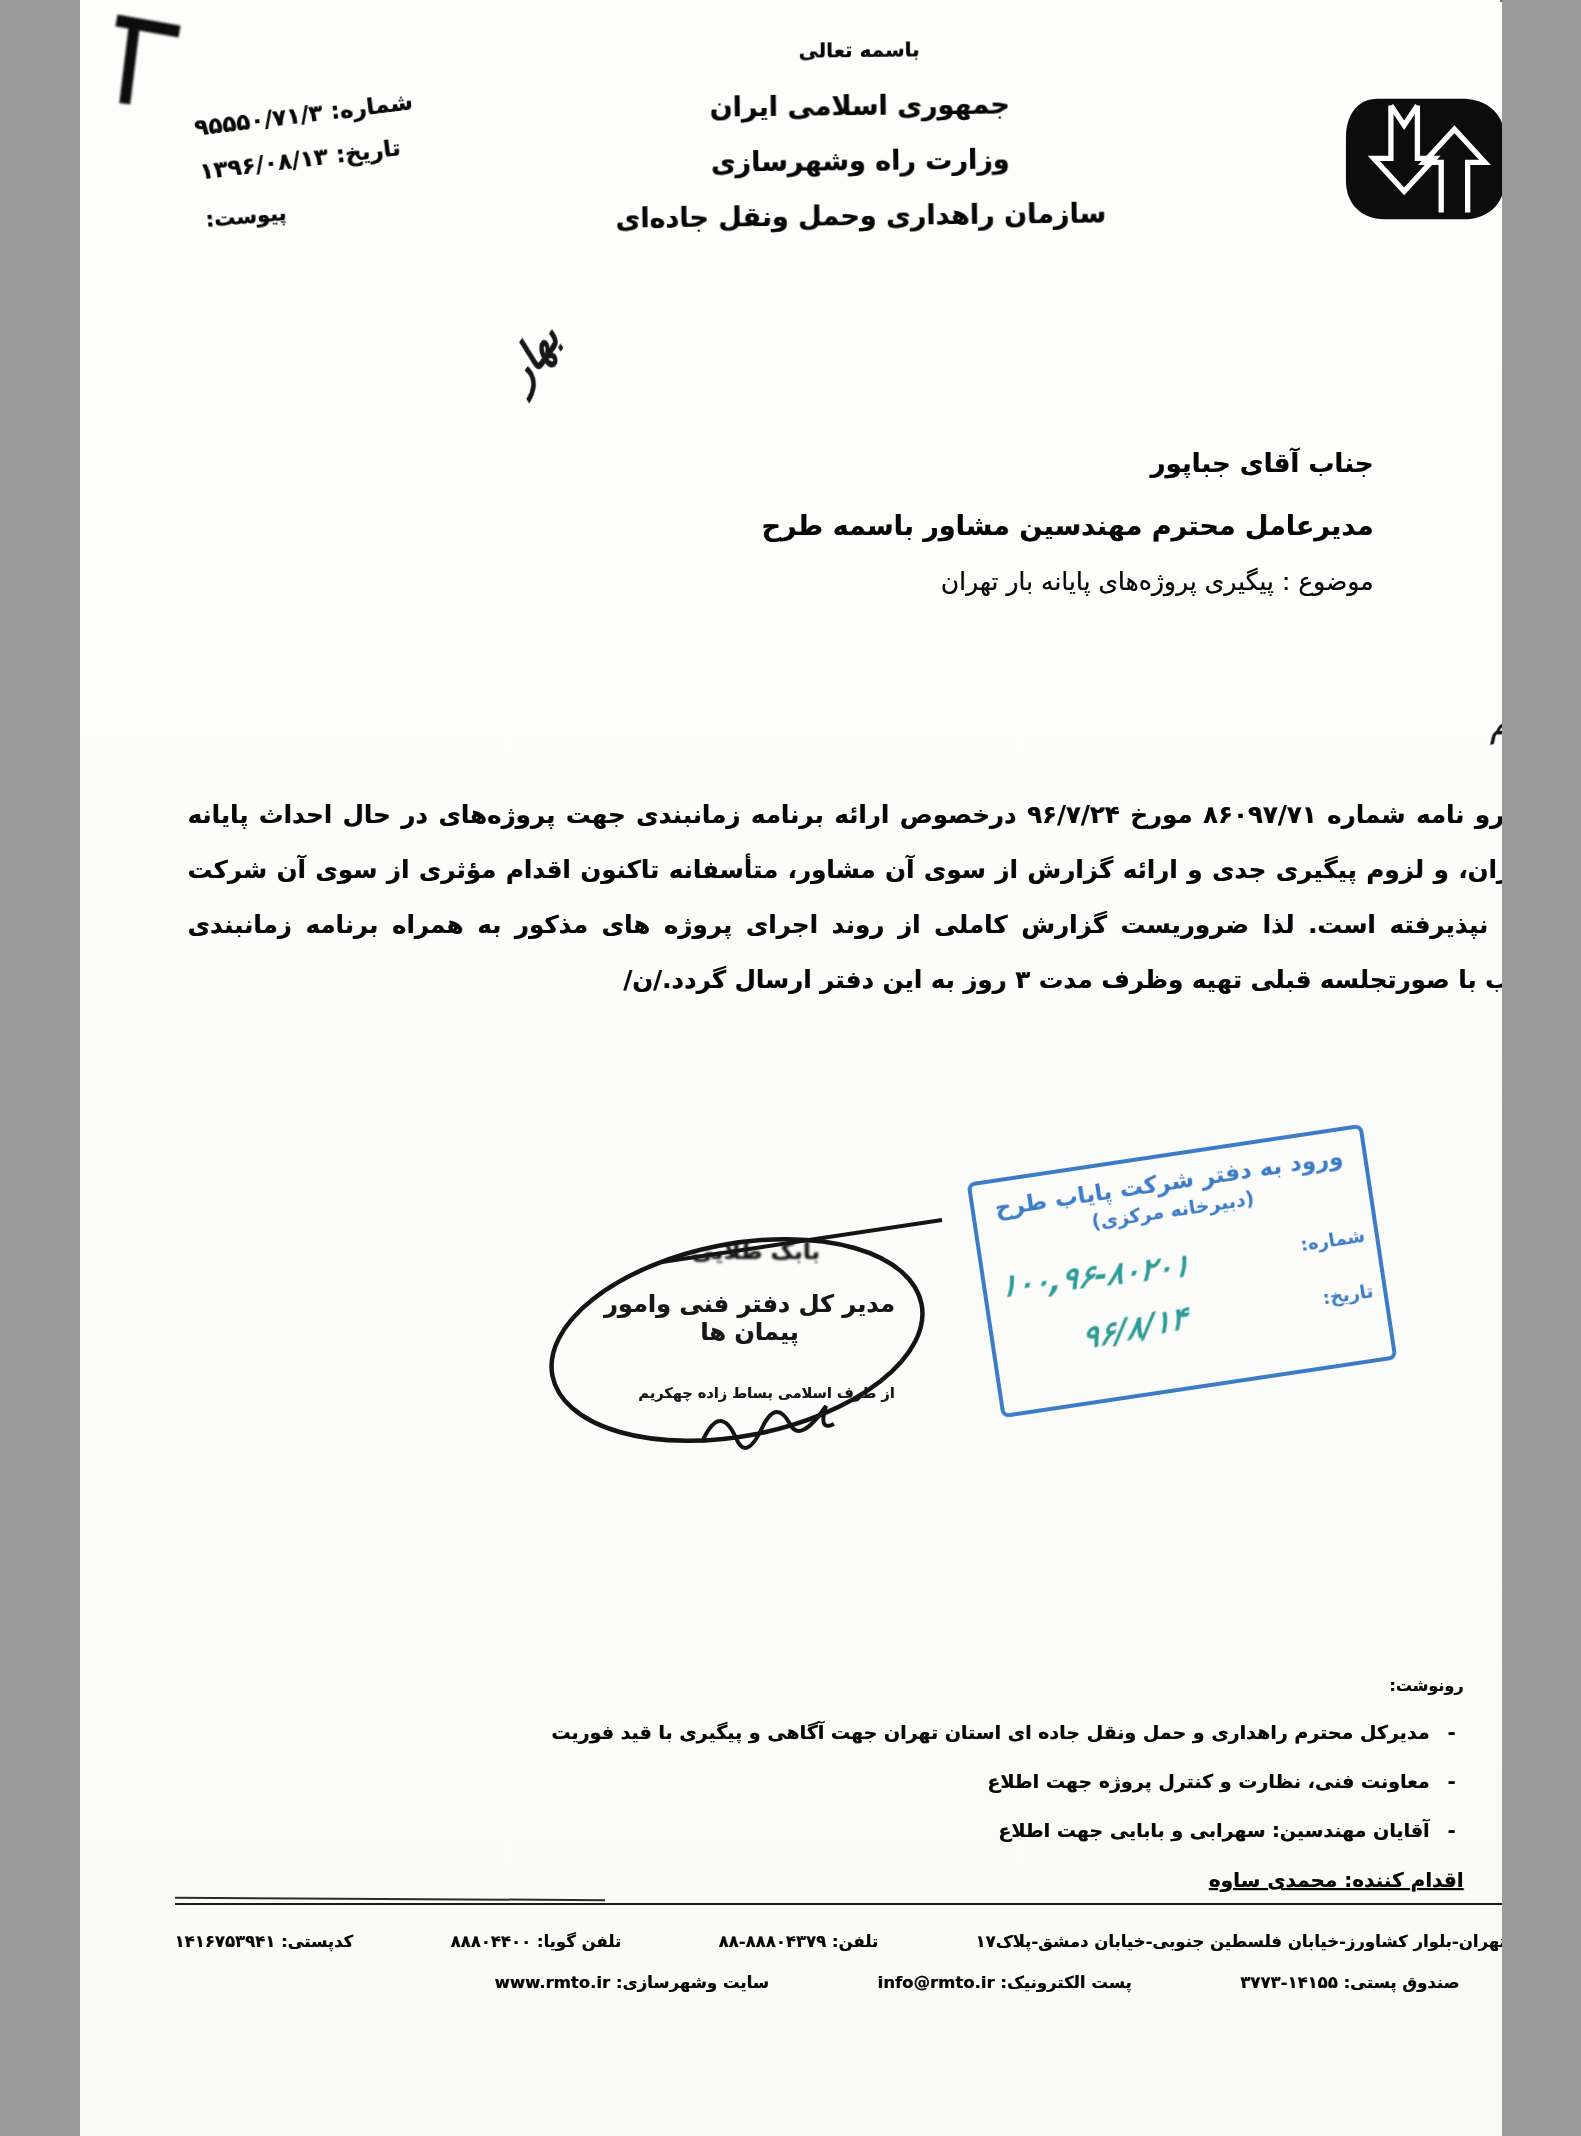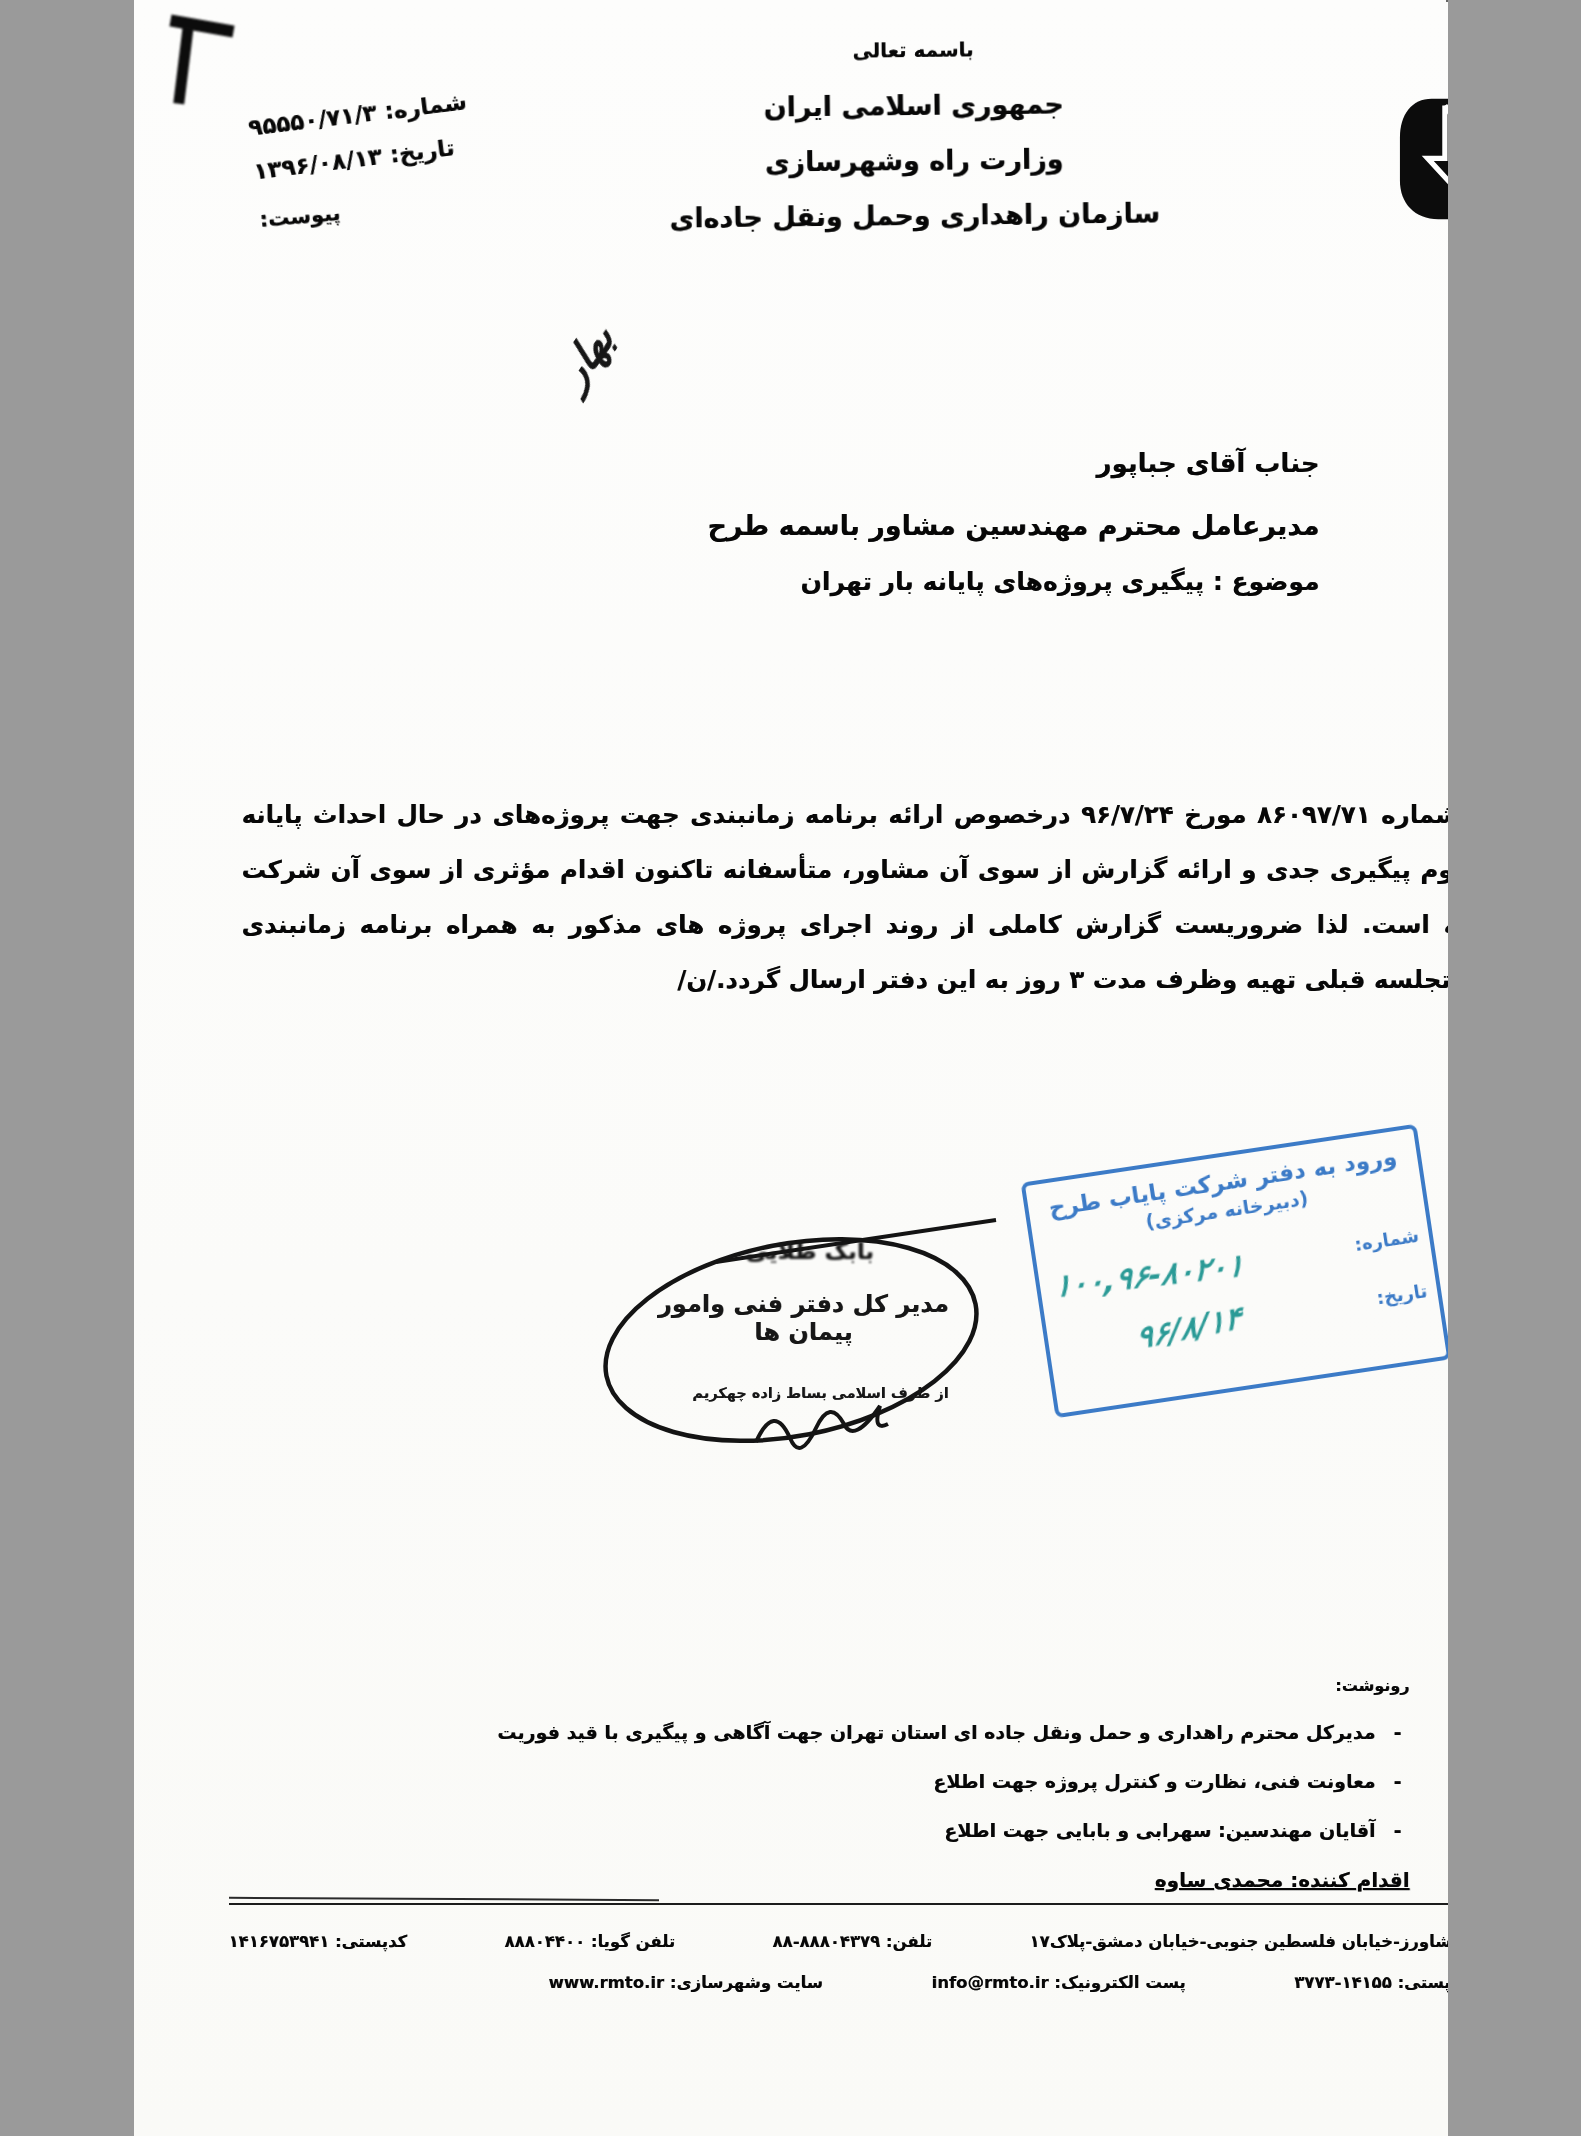--- a/index.html
+++ b/index.html
@@ -1,17 +1,17 @@
 <!DOCTYPE html>
 <html lang="fa" dir="rtl"><head>
 <meta charset="utf-8">
 <style>
   html,body{margin:0;padding:0;background:#9a9a9a;}
   .page{
-    position:relative;width:1314px;height:2136px;margin:0 auto;
+    position:relative;width:1422px;height:2136px;margin:0 auto;
     background:linear-gradient(180deg,#fdfdfc 0%,#fbfbf9 60%,#fafaf7 100%);
     font-family:"DejaVu Sans", sans-serif;color:#161616;overflow:hidden;
   }
   .scan{filter:blur(0.3px) contrast(1.15);}
   .ink{color:#171717;text-shadow:0.4px 0.4px 0.6px rgba(10,10,10,.55);}
   
   .corner-bar-v{position:absolute;left:44px;top:26px;width:11px;height:78px;background:#0c0c0c;transform:rotate(7deg);filter:blur(1px);}
   .corner-bar-h{position:absolute;left:36px;top:20px;width:64px;height:12px;background:#0c0c0c;transform:rotate(10deg);filter:blur(1px);}
   .speckles{position:absolute;inset:0;pointer-events:none;}
   .speckles::before{
@@ -37,21 +37,21 @@
   .meta-row.attach{transform:rotate(2deg);margin-top:30px;font-size:21px;}
   
   .season-note{position:absolute;left:420px;top:330px;font-size:42px;font-weight:bold;font-style:italic;
     transform:rotate(-55deg) skewX(-10deg);filter:blur(0.5px);}
   .salutation{position:absolute;left:1408px;top:692px;font-size:27px;font-weight:bold;font-style:italic;
     transform:rotate(-14deg) skewX(-14deg);filter:blur(0.6px);white-space:nowrap;}
   
   .recipient{position:absolute;right:128px;top:448px;text-align:right;}
   .r-line1{font-size:26px;font-weight:bold;margin-bottom:32px;}
   .r-line2{font-size:27px;font-weight:bold;margin-bottom:26px;}
-  .r-subject{font-size:25px;font-weight:bold;}
+  .r-subject{font-size:25px;font-weight:normal;}
   
   .body-par{position:absolute;left:108px;top:762px;width:1392px;direction:rtl;
     font-size:24.5px;font-weight:bold;line-height:55px;text-align:justify;text-indent:55px;}
   
   .sig-block{position:absolute;left:462px;top:1190px;width:420px;height:300px;}
   .sig-svg{position:absolute;left:0;top:0;}
   .sig-name{position:absolute;left:150px;top:48px;font-size:23px;font-weight:bold;filter:blur(0.8px);}
   .sig-title{position:absolute;left:58px;top:100px;width:300px;text-align:center;font-size:24px;font-weight:bold;filter:blur(0.4px);}
   .sig-behalf{position:absolute;left:85px;top:195px;width:280px;text-align:center;font-size:14.5px;font-weight:bold;filter:blur(0.5px);}
   

